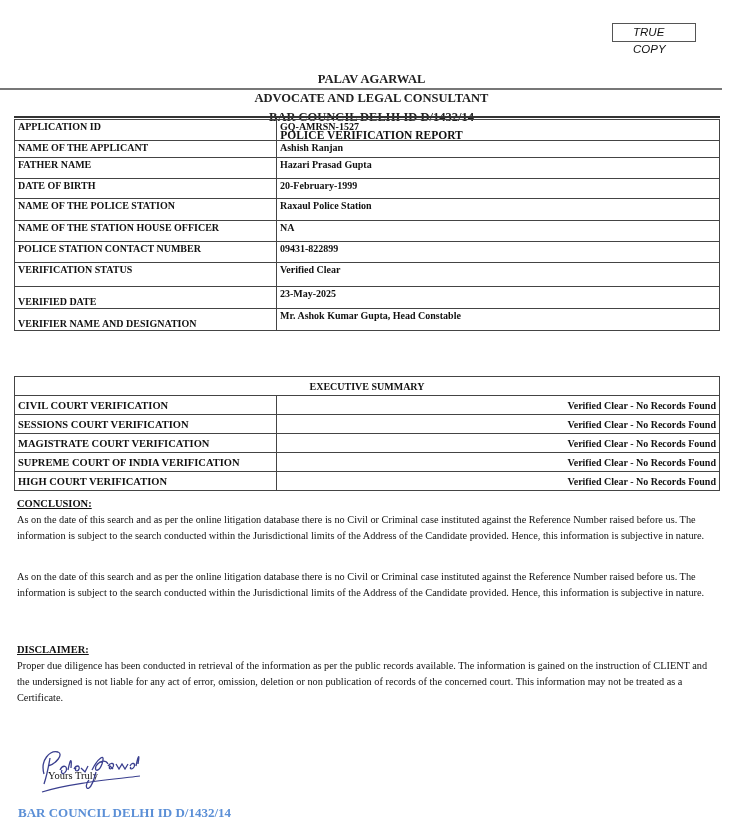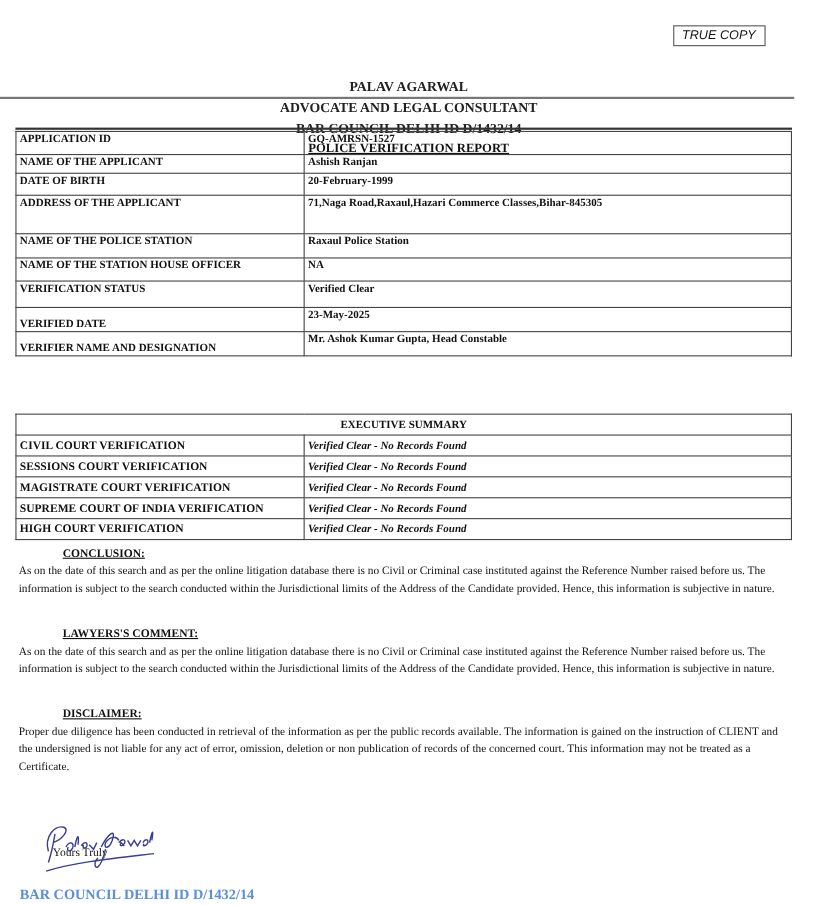--- a/index.html
+++ b/index.html
@@ -8,21 +8,21 @@
     font-family: "Liberation Serif", "DejaVu Serif", serif; color: #111;
   }
   .header {
     position: absolute; top: 28px; left: 0; width: 743px; text-align: center;
     font-weight: bold; font-size: 12.5px; line-height: 19px; color: #222; margin-top: 42px;
   }
   .true-copy {
     position: absolute; left: 612px; top: 23px; width: 84px; height: 19px;
     border: 1.5px solid #555; box-sizing: border-box;
     font-family: "Liberation Sans", "DejaVu Sans", sans-serif;
-    font-style: italic; font-size: 11.5px; line-height: 17px; padding-left: 7px; color: #111;
+    font-style: italic; font-size: 11.5px; line-height: 17px; padding-left: 20px; color: #111;
   }
   .rule-top {
     position: absolute; left: 0; top: 88px; width: 722px; height: 2px; background: #777;
   }
   .report-title {
     position: absolute; top: 96px; left: 0; width: 743px; text-align: center;
     font-weight: bold; font-size: 11.5px; text-decoration: underline; margin-top: 33px;
   }
   .rule-2 {
     position: absolute; left: 14px; top: 116px; width: 706px; height: 2px; background: #333;
@@ -31,23 +31,23 @@
   .details { left: 14px; top: 119px; width: 706px; font-size: 10.5px; }
   .details td {
     border: 1.5px solid #444; padding: 1px 3px; vertical-align: top; font-weight: bold;
   }
   .details td.lbl { width: 255px; font-size: 10px; }
   .details td.val { font-size: 10px; }
   .exec { left: 14px; top: 376px; width: 706px; font-size: 10.5px; }
   .exec td { border: 1.5px solid #444; padding: 1px 3px; font-weight: bold; height: 16px; }
   .exec td.head { text-align: center; font-size: 10px; }
   .exec td.lbl { width: 255px; }
-  .exec td.val { text-align: left; font-size: 10px; font-style: italic; }
+  .exec td.val { text-align: right; font-size: 10px; }
   .section { position: absolute; left: 17px; width: 700px; font-size: 10.3px; line-height: 16px; }
-  .section .st { font-weight: bold; text-decoration: underline; font-size: 10.5px; margin-left: 40px; }
+  .section .st { font-weight: bold; text-decoration: underline; font-size: 10.5px; }
   .sig-area { position: absolute; left: 0; top: 718px; width: 300px; height: 105px; }
   .yours { position: absolute; left: 48px; top: 4px; font-size: 10.5px; margin-top: 48px; }
   .signature { position: absolute; left: 36px; top: 22px; }
   .sig-name { position: absolute; left: 36px; top: 76px; font-size: 10.5px; margin-top: 45px; }
   .sig-bar { position: absolute; left: 18px; top: 87px; font-size: 13px; font-weight: bold; color: #5b8fd6; }
 </style>
 </head>
 <body>
 
 <div class="header">
@@ -67,35 +67,39 @@
 <table class="details">
   <tbody>
       <tr style="height:21px">
     <td class="lbl">APPLICATION ID</td>
     <td class="val">GQ-AMRSN-1527</td>
   </tr>
   <tr style="height:17px">
     <td class="lbl">NAME OF THE APPLICANT</td>
     <td class="val">Ashish Ranjan</td>
   </tr>
+  <tr style="height:21px">
+    <td class="lbl">FATHER NAME</td>
+    <td class="val">Hazari Prasad Gupta</td>
+  </tr>
   <tr style="height:20px">
     <td class="lbl">DATE OF BIRTH</td>
     <td class="val">20-February-1999</td>
-  </tr>
-  <tr style="height:35px">
-    <td class="lbl">ADDRESS OF THE APPLICANT</td>
-    <td class="val">71,Naga Road,Raxaul,Hazari Commerce Classes,Bihar-845305</td>
   </tr>
   <tr style="height:22px">
     <td class="lbl">NAME OF THE POLICE STATION</td>
     <td class="val">Raxaul Police Station</td>
   </tr>
   <tr style="height:21px">
     <td class="lbl">NAME OF THE STATION HOUSE OFFICER</td>
     <td class="val">NA</td>
+  </tr>
+  <tr style="height:21px">
+    <td class="lbl">POLICE STATION CONTACT NUMBER</td>
+    <td class="val">09431-822899</td>
   </tr>
   <tr style="height:24px">
     <td class="lbl">VERIFICATION STATUS</td>
     <td class="val">Verified Clear</td>
   </tr>
   <tr style="height:22px">
     <td class="lbl" style="vertical-align:bottom">VERIFIED DATE</td>
     <td class="val">23-May-2025</td>
   </tr>
   <tr style="height:22px">
@@ -132,21 +136,20 @@
   </tr>
 </tbody>
   </table>
 
 <div class="section" style="top:496px">
   <div class="st">CONCLUSION:</div>
   <div>As on the date of this search and as per the online litigation database there is no Civil or Criminal case instituted against the Reference Number raised before us. The information is subject to the search conducted within the Jurisdictional limits of the Address of the Candidate provided. Hence, this information is subjective in nature.</div>
 </div>
 
 <div class="section" style="top:569px">
-  <div class="st">LAWYERS'S COMMENT:</div>
   <div>As on the date of this search and as per the online litigation database there is no Civil or Criminal case instituted against the Reference Number raised before us. The information is subject to the search conducted within the Jurisdictional limits of the Address of the Candidate provided. Hence, this information is subjective in nature.</div>
 </div>
 
 <div class="section" style="top:642px">
   <div class="st">DISCLAIMER:</div>
   <div>Proper due diligence has been conducted in retrieval of the information as per the public records available. The information is gained on the instruction of CLIENT and the undersigned is not liable for any act of error, omission, deletion or non publication of records of the concerned court. This information may not be treated as a Certificate.</div>
 </div>
 
 <div class="sig-area">
   <div class="yours">Yours Truly</div>

